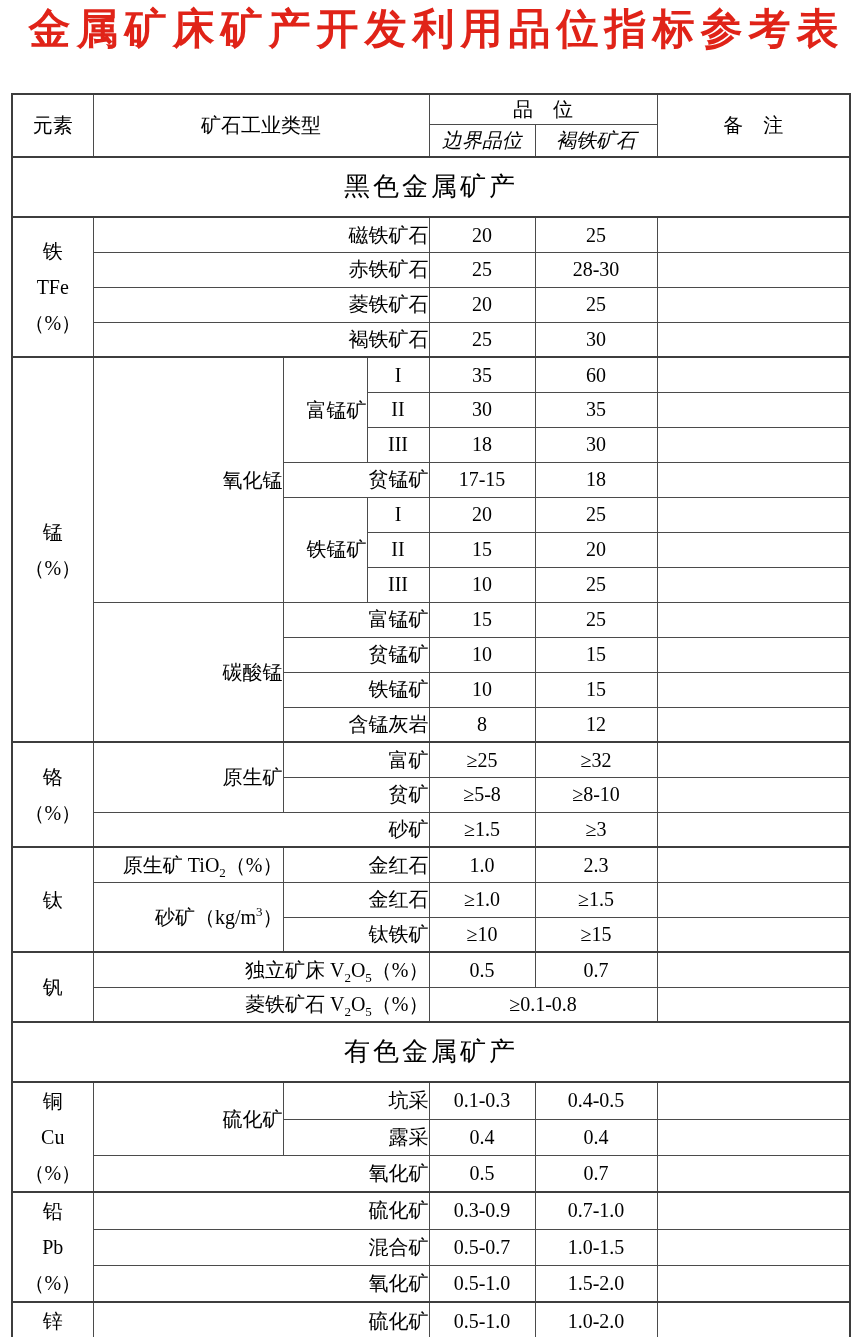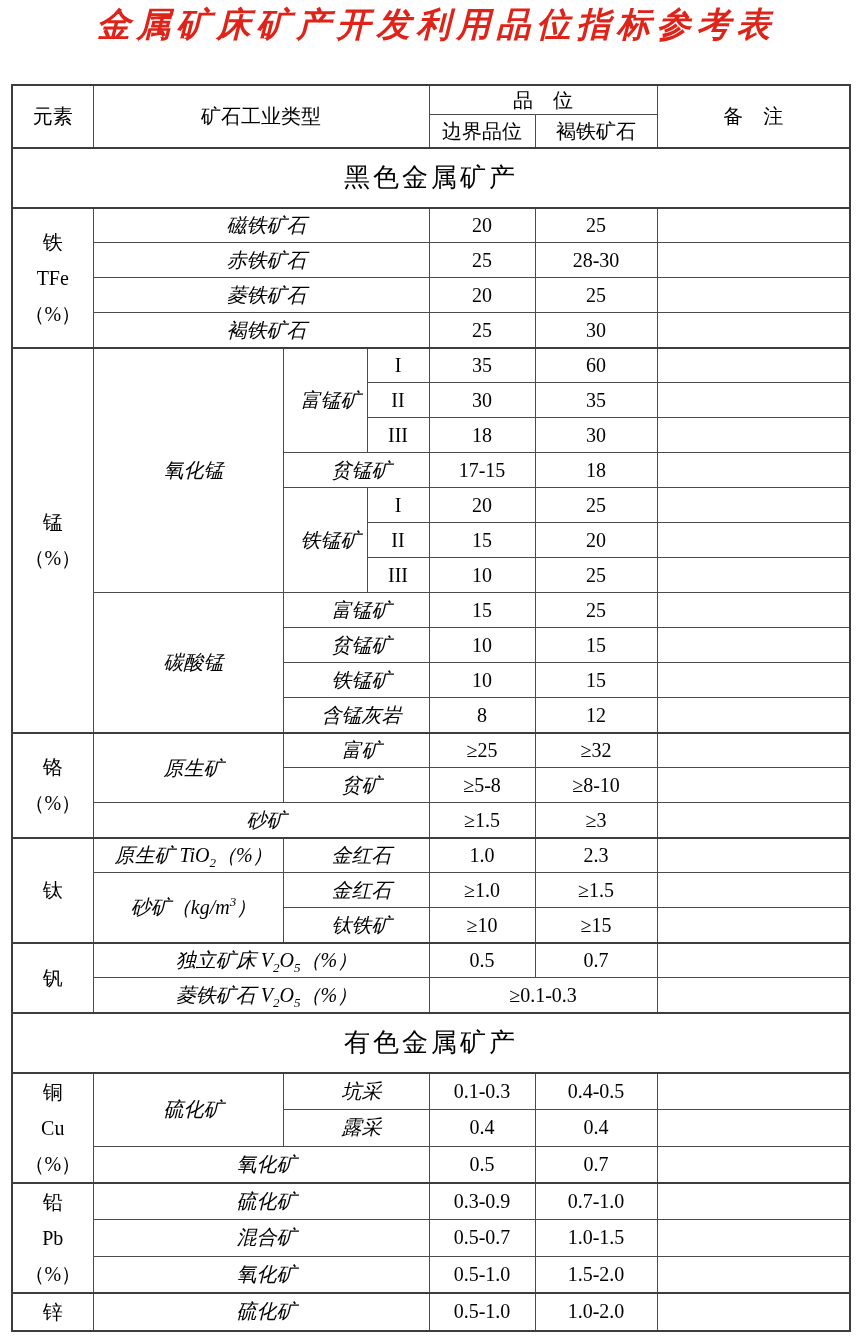--- a/index.html
+++ b/index.html
@@ -3,39 +3,39 @@
 <meta charset="utf-8">
 <style>
   html,body { margin:0; padding:0; }
   body {
     width:861px; height:1337px; background:#ffffff; overflow:hidden;
     font-family:"Liberation Serif","DejaVu Serif",serif; color:#000;
   }
   .page-title {
     margin:4px 0 0 12px; text-align:center;
     font-family:"Liberation Sans","DejaVu Sans",sans-serif;
-    font-size:34px; font-weight:bold; color:#e02318; letter-spacing:6px;
-    line-height:1.2; white-space:nowrap;font-style:italic;
+    font-size:42px; font-weight:bold; color:#e02318; letter-spacing:6px;
+    line-height:1.2; white-space:nowrap;
   }
   table.grade-table {
     border-collapse:collapse; table-layout:fixed;
     width:838px; margin:39px 0 0 11px;
     border:2px solid #3d3d3d;
   }
   .grade-table td {
     border:1px solid #4b4b4b; box-sizing:border-box;
     padding:0; font-size:20px; text-align:center; vertical-align:middle;
     overflow:hidden; line-height:1.25;
   }
   tr.h1 td { height:30px; }
-  tr.h2 td { height:33px; }
+  tr.h2 td { height:33px;font-style:italic; }
   tr.dr td { height:35px; }
   tr.thick > td { border-top-width:2px; border-top-color:#3d3d3d; }
   td.sec { height:60px; font-size:26px; letter-spacing:3px;margin-top:48px; }
-  td.l { text-align:center; padding-left:11px;font-style:italic; }
+  td.l { text-align:right; padding-left:11px; }
   td.el .ln { display:block; line-height:1.8; }
   sub { font-size:13px; line-height:0; }
   sup { font-size:13px; line-height:0; }
 </style>
 </head>
 <body>
 
 <h1 class="page-title">金属矿床矿产开发利用品位指标参考表</h1>
 
 <table class="grade-table">
@@ -231,21 +231,21 @@
       <span>独立矿床 V</span><sub>2</sub><span>O</span><sub>5</sub><span>（%）</span>
     </td>
     <td>0.5</td>
     <td>0.7</td>
     <td></td>
   </tr>
   <tr class="dr">
     <td colspan="3" class="l">
       <span>菱铁矿石 V</span><sub>2</sub><span>O</span><sub>5</sub><span>（%）</span>
     </td>
-    <td colspan="2">≥0.1-0.3</td>
+    <td colspan="2">≥0.1-0.8</td>
     <td></td>
   </tr>
 
   <tr class="thick">
     <td colspan="7" class="sec">有色金属矿产</td>
   </tr>
 
   <tr class="dr thick">
     <td rowspan="3" class="el">
       <span class="ln">铜</span>

